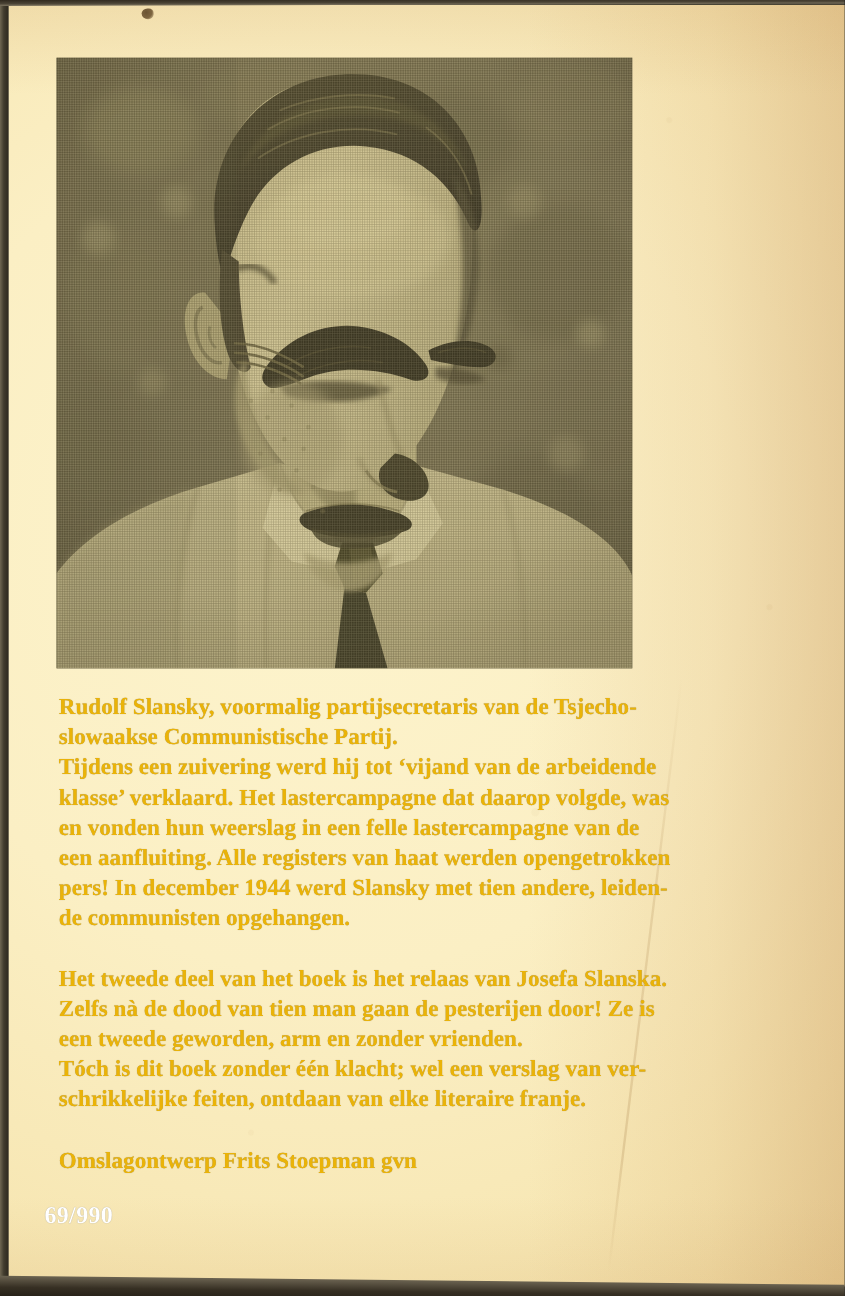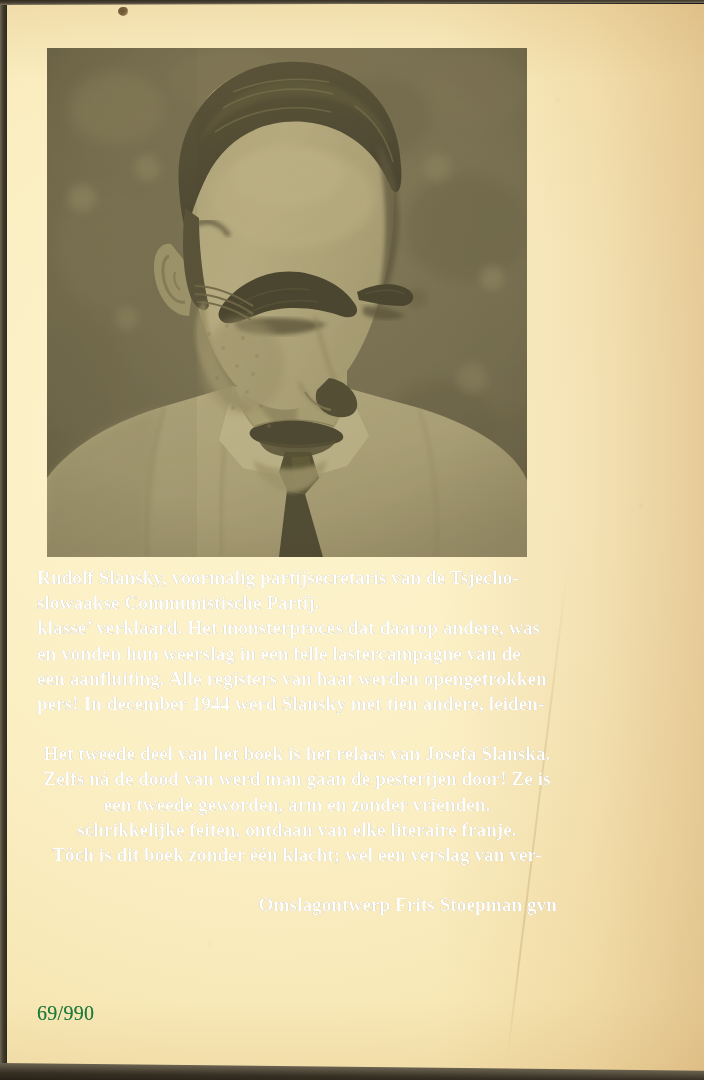--- a/index.html
+++ b/index.html
@@ -138,39 +138,39 @@
   }
 
   
   #blurb {
     position: absolute;
     left: 37px;
     top: 565px;
     width: 520px;
   }
   .para {
-    color: #ffffff;
+    color: #eab308;
     font-family: "Liberation Serif", serif;
     font-weight: bold;
     font-size: 19.2px;
     line-height: 25.2px;
     letter-spacing: .05px;
-    margin: 0;
+    margin: 12px;
     text-shadow: 0 0 .6px rgba(36,28,16,.45);
   }
   .para .ln { display: block; white-space: pre; }
-  #para-two { margin-top: 25px; text-align: center; }
-  #credit   { margin-top: 25px; text-align: right; }
+  #para-two { margin-top: 25px; }
+  #credit   { margin-top: 25px; }
   #code {
     position: absolute;
     left: 37px;
     top: 1002px;
-    color: #15803d;
+    color: #ffffff;
     font-family: "Liberation Serif", serif;
-    font-weight: normal;
+    font-weight: bold;
     font-size: 20px;
     letter-spacing: .3px;
     text-shadow: 0 0 .6px rgba(36,28,16,.45);
   }
 </style>
 </head>
 <body>
 
 <div id="scan">
 
@@ -341,32 +341,34 @@
     <div id="photo-warm"></div>
     <div id="photo-halftone"></div>
     <div id="photo-vignette"></div>
   </div>
 
   <div id="blurb">
 
     <p class="para" id="para-one">
       <span class="ln">Rudolf Slansky, voormalig partijsecretaris van de Tsjecho-</span>
       <span class="ln">slowaakse Communistische Partij.</span>
-      <span class="ln">klasse’ verklaard. Het monsterproces dat daarop andere, was</span>
+      <span class="ln">Tijdens een zuivering werd hij tot ‘vijand van de arbeidende</span>
+      <span class="ln">klasse’ verklaard. Het lastercampagne dat daarop volgde, was</span>
       <span class="ln">en vonden hun weerslag in een felle lastercampagne van de</span>
       <span class="ln">een aanfluiting. Alle registers van haat werden opengetrokken</span>
       <span class="ln">pers! In december 1944 werd Slansky met tien andere, leiden-</span>
+      <span class="ln">de communisten opgehangen.</span>
     </p>
 
     <p class="para" id="para-two">
       <span class="ln">Het tweede deel van het boek is het relaas van Josefa Slanska.</span>
-      <span class="ln">Zelfs nà de dood van werd man gaan de pesterijen door! Ze is</span>
+      <span class="ln">Zelfs nà de dood van tien man gaan de pesterijen door! Ze is</span>
       <span class="ln">een tweede geworden, arm en zonder vrienden.</span>
+      <span class="ln">Tóch is dit boek zonder één klacht; wel een verslag van ver-</span>
       <span class="ln">schrikkelijke feiten, ontdaan van elke literaire franje.</span>
-      <span class="ln">Tóch is dit boek zonder één klacht; wel een verslag van ver-</span>
     </p>
 
     <p class="para" id="credit">Omslagontwerp Frits Stoepman gvn</p>
   </div>
 
   <div id="code">69/990</div>
 
   <div id="scan-edge-left"></div>
   <div id="scan-edge-top"></div>
   <div id="scan-edge-bottom"></div>

